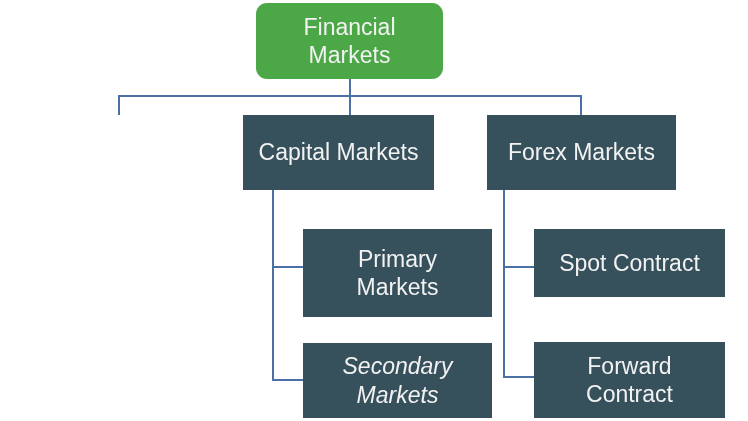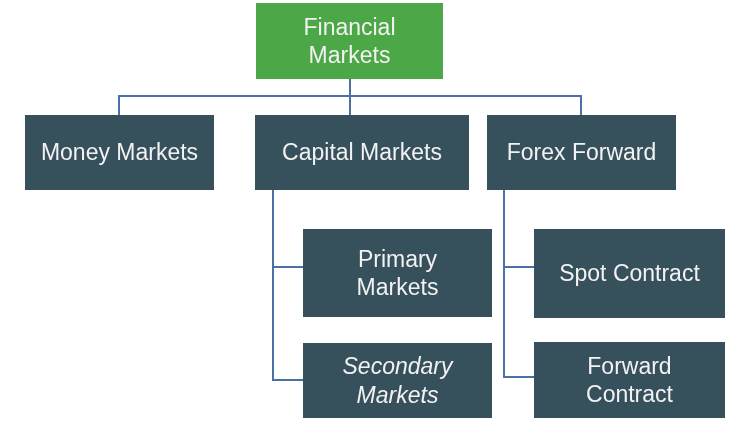--- a/index.html
+++ b/index.html
@@ -23,34 +23,35 @@
     text-align: center;
     color: var(--text, #f2f2f2);
     font-size: 23px;
     line-height: 1.22;
     white-space: pre-line;
     background: var(--node-fill, #36505c);
     box-sizing: border-box;
   }
   .node.root {
     background: var(--root-fill, #4ca747);
+    border-radius: 11px;
   }
   .line {
     position: absolute;
     background: var(--connector, #4a70a5);
   }
 
   
   #n-financial { left: 256px; top: 3px;   width: 187px; height: 76px; }
   #n-money     { left: 25px;  top: 115px; width: 189px; height: 75px; }
-  #n-capital   { left: 255px; top: 115px; width: 214px; height: 75px; }
+  #n-capital   { left: 243px; top: 115px; width: 191px; height: 75px; }
   #n-forex     { left: 487px; top: 115px; width: 189px; height: 75px; }
   #n-primary   { left: 303px; top: 229px; width: 189px; height: 88px; }
   #n-secondary { left: 303px; top: 343px; width: 189px; height: 75px; font-style: italic; }
-  #n-spot      { left: 534px; top: 229px; width: 191px; height: 89px; }
+  #n-spot      { left: 534px; top: 229px; width: 191px; height: 68px; }
   #n-forward   { left: 534px; top: 342px; width: 191px; height: 76px; }
 
   
   #c-root-drop    { left: 349px; top: 79px;  width: 2px;   height: 36px; }
   #c-main-rail    { left: 118px; top: 95px;  width: 464px; height: 2px;  }
   #c-money-elbow  { left: 118px; top: 95px;  width: 2px;   height: 20px; }
   #c-forex-elbow  { left: 580px; top: 95px;  width: 2px;   height: 20px; }
   #c-capital-drop { left: 272px; top: 190px; width: 2px;   height: 191px; }
   #c-primary-stub { left: 272px; top: 266px; width: 31px;  height: 2px;  }
   #c-secondary-stub { left: 272px; top: 379px; width: 31px; height: 2px; }
@@ -70,25 +71,24 @@
   <div class="line" id="c-capital-drop"></div>
   <div class="line" id="c-primary-stub"></div>
   <div class="line" id="c-secondary-stub"></div>
   <div class="line" id="c-forexsub-drop"></div>
   <div class="line" id="c-spot-stub"></div>
   <div class="line" id="c-forward-stub"></div>
 
   <div class="node root" id="n-financial">Financial
 Markets</div>
 
-  <div class="node" id="n-money">Money Markets</div>
 
   <div class="node" id="n-capital">Capital Markets</div>
 
-  <div class="node" id="n-forex">Forex Forward</div>
+  <div class="node" id="n-forex">Forex Markets</div>
 
   <div class="node" id="n-primary">Primary
 Markets</div>
 
   <div class="node" id="n-secondary">Secondary
 Markets</div>
 
   <div class="node" id="n-spot">Spot Contract</div>
 
   <div class="node" id="n-forward">Forward

